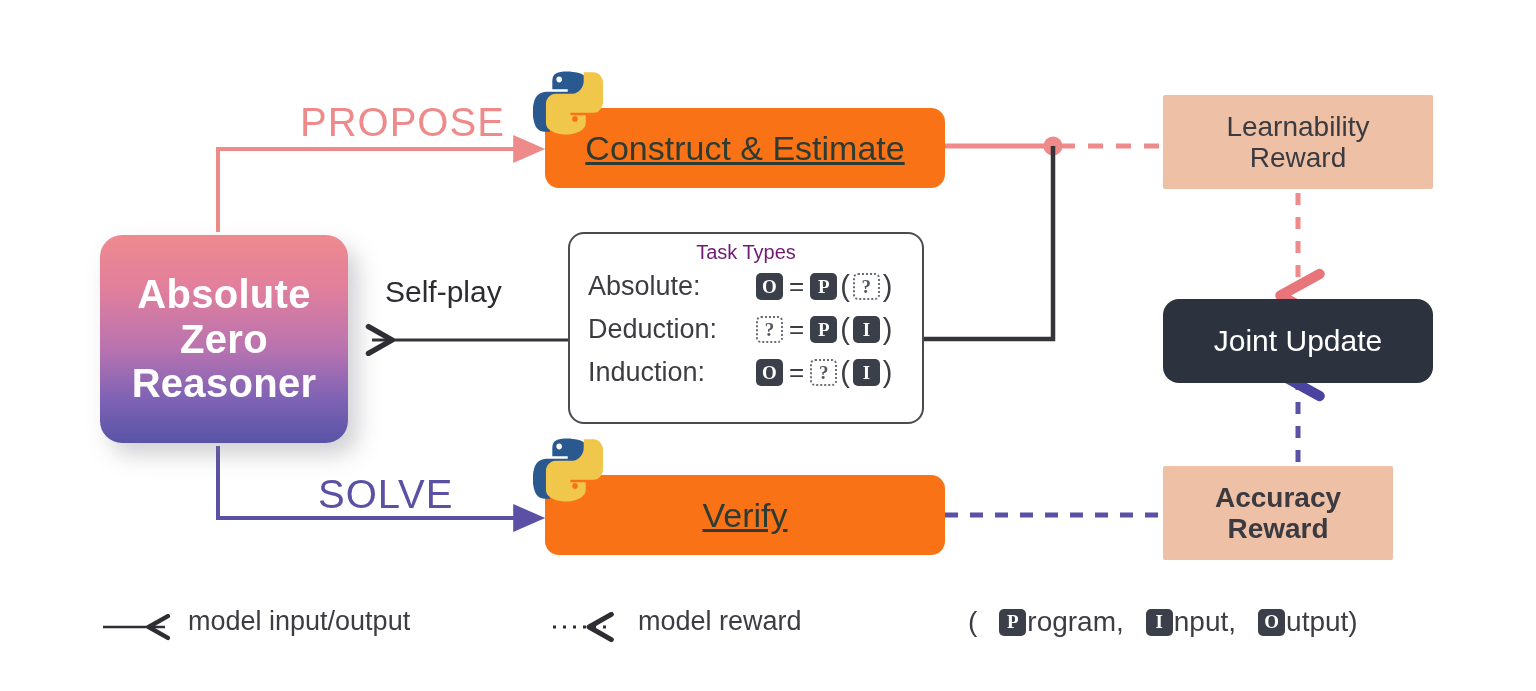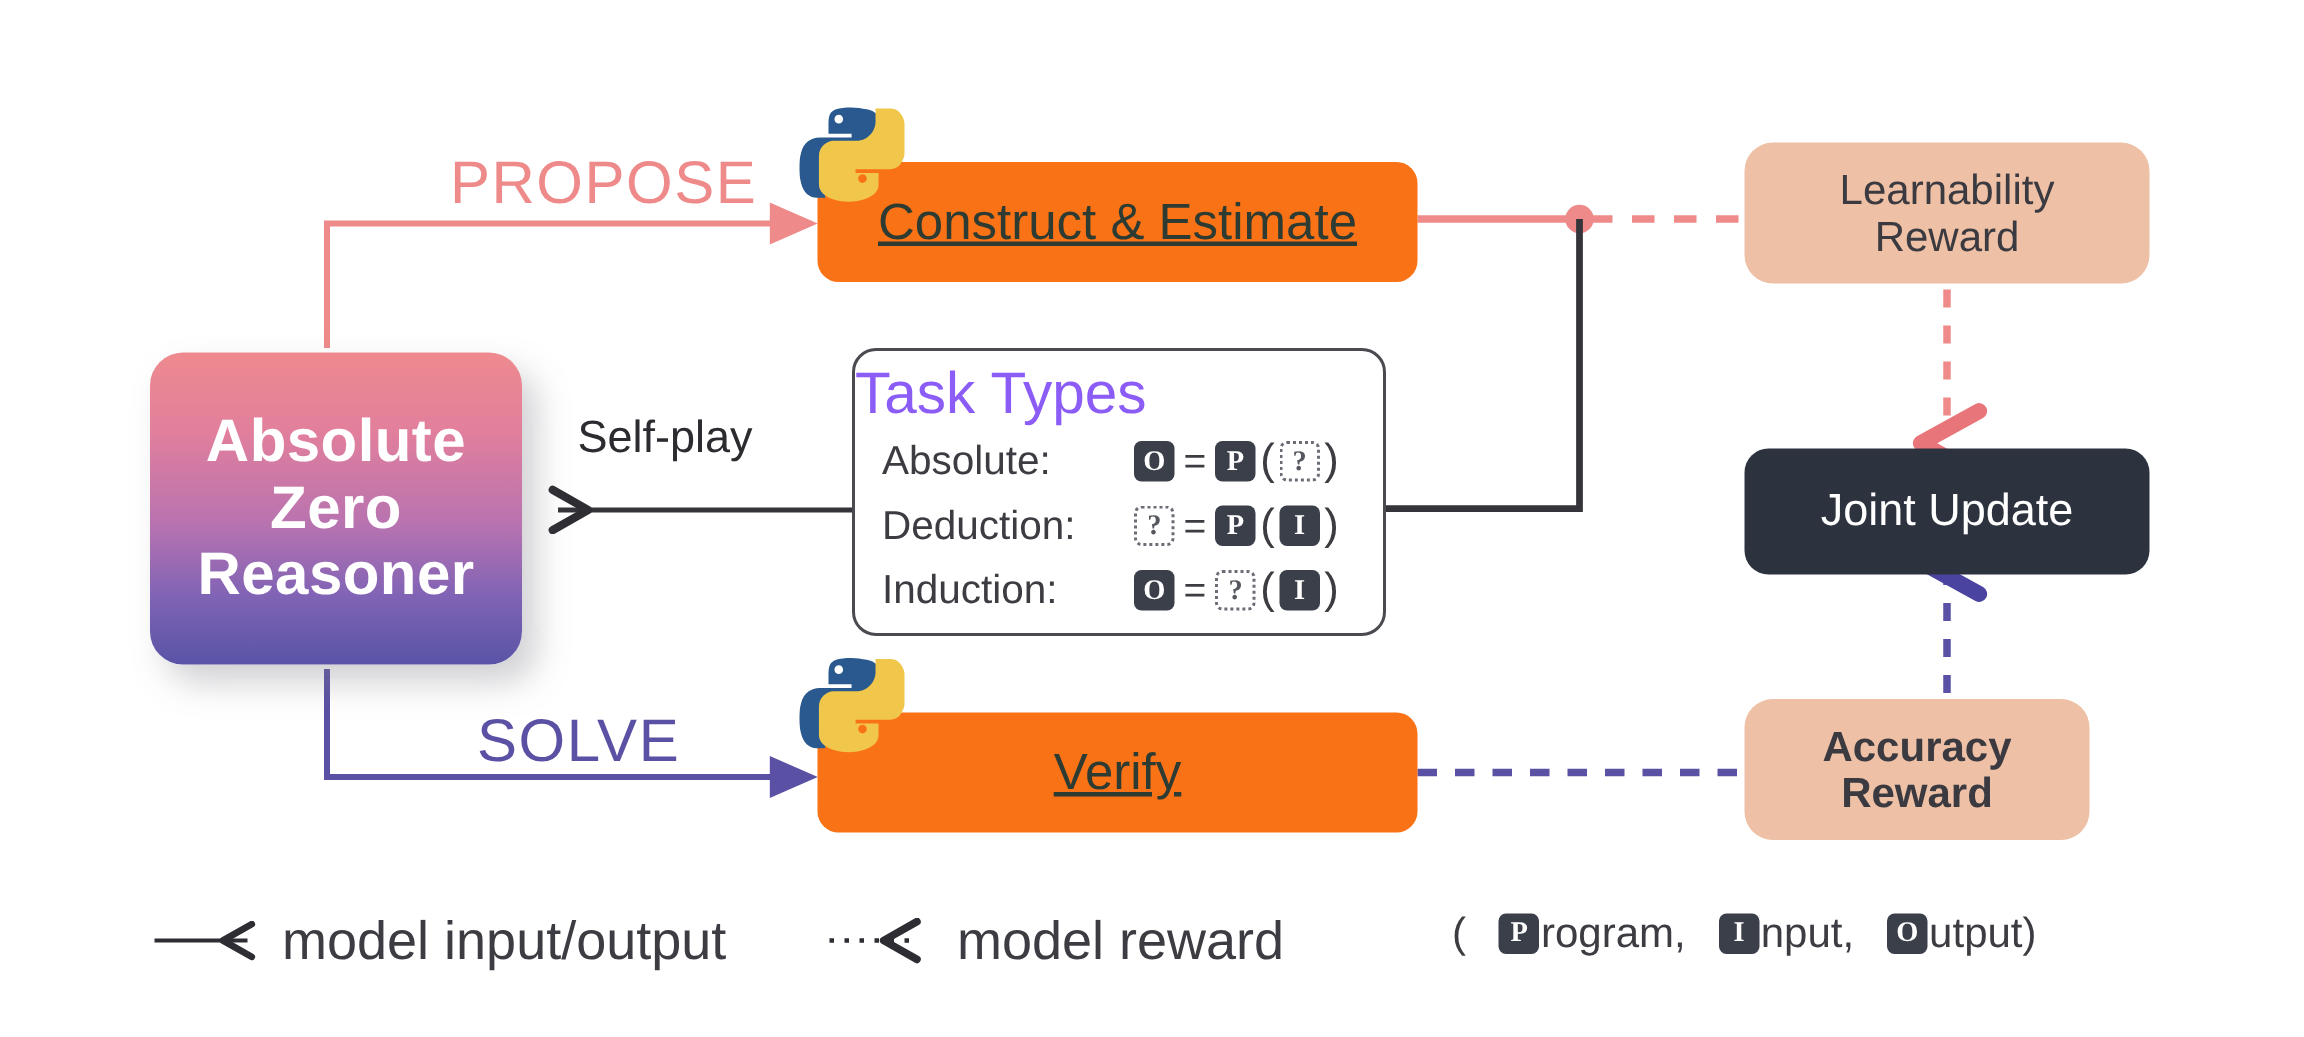--- a/index.html
+++ b/index.html
@@ -27,21 +27,21 @@
   }
 
   
   .node {
     position: absolute;
     box-sizing: border-box;
     display: flex;
     align-items: center;
     justify-content: center;
     text-align: center;
-    border-radius: 19px;
+    border-radius: 2px;
     line-height: 1.12;
   }
 
   #azr-box {
     left: 100px;
     top: 235px;
     width: 248px;
     height: 208px;
     border-radius: 22px;
     background: linear-gradient(180deg, #ed8490 0%, #e0799a 22%, #b униform 40%, #9b6fb4 72%, #5a54a8 100%);
@@ -100,23 +100,24 @@
     width: 356px;
     height: 192px;
     background: #ffffff;
     border: 2.5px solid #4a4a50;
     border-radius: 16px;
     box-sizing: border-box;
     z-index: 5;
     padding-top: 5px;
   }
   #tasktypes-title {
-    font-size: 39px;
+    text-align: center;
+    font-size: 20px;
     font-weight: 500;
-    color: #8b5cf6;
+    color: #701a75;
     margin-top: 2px;
     margin-bottom: 1px;
   }
   .tt-row {
     display: flex;
     align-items: center;
     font-size: 27px;
     color: #3c3c42;
     height: 43px;
     padding-left: 18px;
@@ -175,21 +176,21 @@
     left: 0;
     top: 598px;
     width: 1536px;
     height: 66px;
     z-index: 6;
   }
   .legend-item {
     position: absolute;
     display: flex;
     align-items: flex-start;
-    font-size: 36px;
+    font-size: 27px;
     color: #3c3c42;
     white-space: nowrap;
   }
   #legend-io     { left: 100px;  top: 8px; }
   #legend-reward { left: 550px;  top: 8px; }
   #legend-tuple  { left: 968px;  top: 8px; font-size: 28px; }
   .legend-text { margin-left: 16px; }
   .legend-tuple-text { display: flex; align-items: center; }
   .legend-tuple-text .tok { margin-right: 1px; }
   .legend-gap { display: inline-block; width: 22px; }

